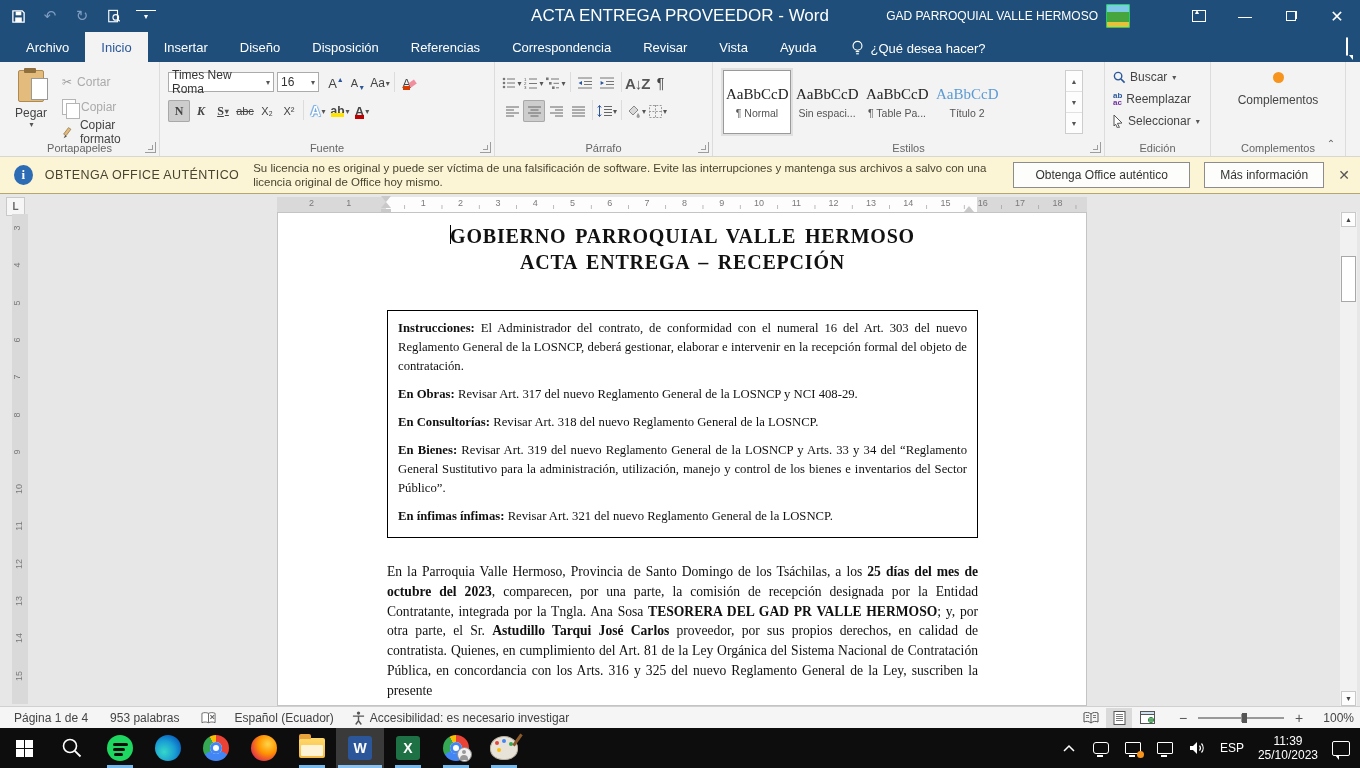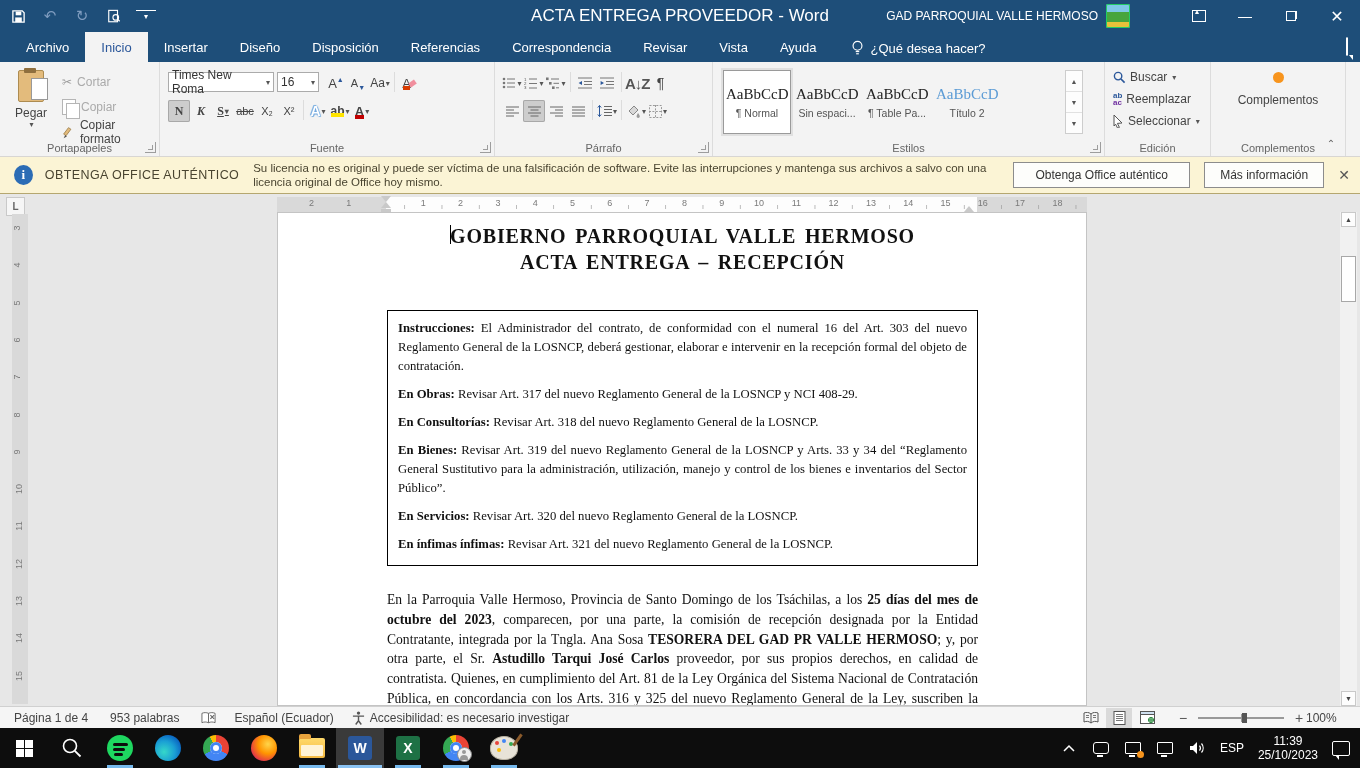--- a/index.html
+++ b/index.html
@@ -126,21 +126,21 @@
 
   
   #statusbar{position:absolute;left:0;top:706px;width:1360px;height:22px;background:#f5f5f5;border-top:1px solid #d0d0d0;box-sizing:border-box;display:flex;align-items:center;font-size:12px;color:#444;}
   .sb-item{margin-left:14px;white-space:nowrap;display:flex;align-items:center;gap:5px;}
   #sb-right{margin-left:auto;display:flex;align-items:center;}
   .viewbtn{width:26px;height:20px;display:flex;align-items:center;justify-content:center;margin-right:2px;}
   .viewbtn.pressed{background:#dadada;}
   #zoom-track{position:relative;width:86px;height:2px;background:#999;margin:0 8px;}
   #zoom-notch{position:absolute;left:50%;top:-3px;width:1px;height:8px;background:#999;}
   #zoom-thumb{position:absolute;left:44px;top:-4px;width:5px;height:10px;background:#555;}
-  #zoom-pct{width:48px;text-align:left;margin-right:6px;}
+  #zoom-pct{width:48px;text-align:right;margin-right:6px;}
   .zpm{font-size:14px;color:#555;width:14px;text-align:center;}
 
   
   #taskbar{position:absolute;left:0;top:728px;width:1360px;height:40px;background:#0d0d0d;display:flex;align-items:stretch;color:#fff;}
   .tb-btn{width:48px;height:40px;display:flex;align-items:center;justify-content:center;position:relative;flex:none;}
   .tb-btn.running::after{content:"";position:absolute;left:11px;bottom:0;width:26px;height:3px;background:#76b9ed;}
   .tb-btn.active{background:#3a3a3a;}
   .tb-btn.active::after{left:2px;width:44px;background:#8ac2f2;}
   .win-logo{display:grid;grid-template-columns:8px 8px;grid-template-rows:8px 8px;gap:1px;}
   .win-logo i{background:#fff;}
@@ -614,21 +614,20 @@
 
     <div id="page">
       <div id="page-inner">
         <div class="dochead"><span id="caret"></span><span>GOBIERNO PARROQUIAL VALLE HERMOSO</span></div>
         <div class="dochead"><span>ACTA ENTREGA – RECEPCIÓN</span></div>
         <div id="instructions-box">
             <p><b>Instrucciones:</b> El Administrador del contrato, de conformidad con el numeral 16 del Art. 303 del nuevo Reglamento General de la LOSNCP,  deberá gestionar, elaborar e intervenir en la recepción formal del objeto de contratación.</p>
             <p><b>En Obras:</b> Revisar Art. 317 del nuevo Reglamento General de la LOSNCP y NCI 408-29.</p>
             <p><b>En Consultorías:</b> Revisar Art. 318 del nuevo Reglamento General de la LOSNCP.</p>
             <p><b>En Bienes:</b> Revisar Art. 319 del nuevo Reglamento General de la LOSNCP y Arts. 33 y 34 del “Reglamento General Sustitutivo para la administración, utilización, manejo y control de los bienes e inventarios del Sector Público”.</p>
-            <p><b>En Servicios:</b> Revisar Art. 320 del nuevo Reglamento General de la LOSNCP.</p>
             <p><b>En ínfimas ínfimas:</b> Revisar Art. 321 del nuevo Reglamento General de la LOSNCP.</p>
           </div>
         <p id="body-par"><span>En la Parroquia Valle Hermoso, Provincia de Santo Domingo de los Tsáchilas, a los </span><b>25 días del mes de octubre del 2023</b><span>, comparecen, por una parte, la comisión de recepción designada por la Entidad Contratante, integrada por la Tngla.  Ana Sosa </span><b>TESORERA DEL GAD PR VALLE HERMOSO</b><span>; y, por otra parte, el Sr. </span><b>Astudillo Tarqui José Carlos</b><span> proveedor, por sus propios derechos, en calidad de contratista. Quienes, en cumplimiento del Art. 81 de la Ley Orgánica del Sistema Nacional de Contratación Pública, en concordancia con los Arts. 316 y 325 del nuevo Reglamento General de la Ley, suscriben la presente </span></p>
       </div>
     </div>
 
     <div id="vscroll">
       <div class="scr-arrow" style="top:0;">
           <span>▲</span>
         </div>

